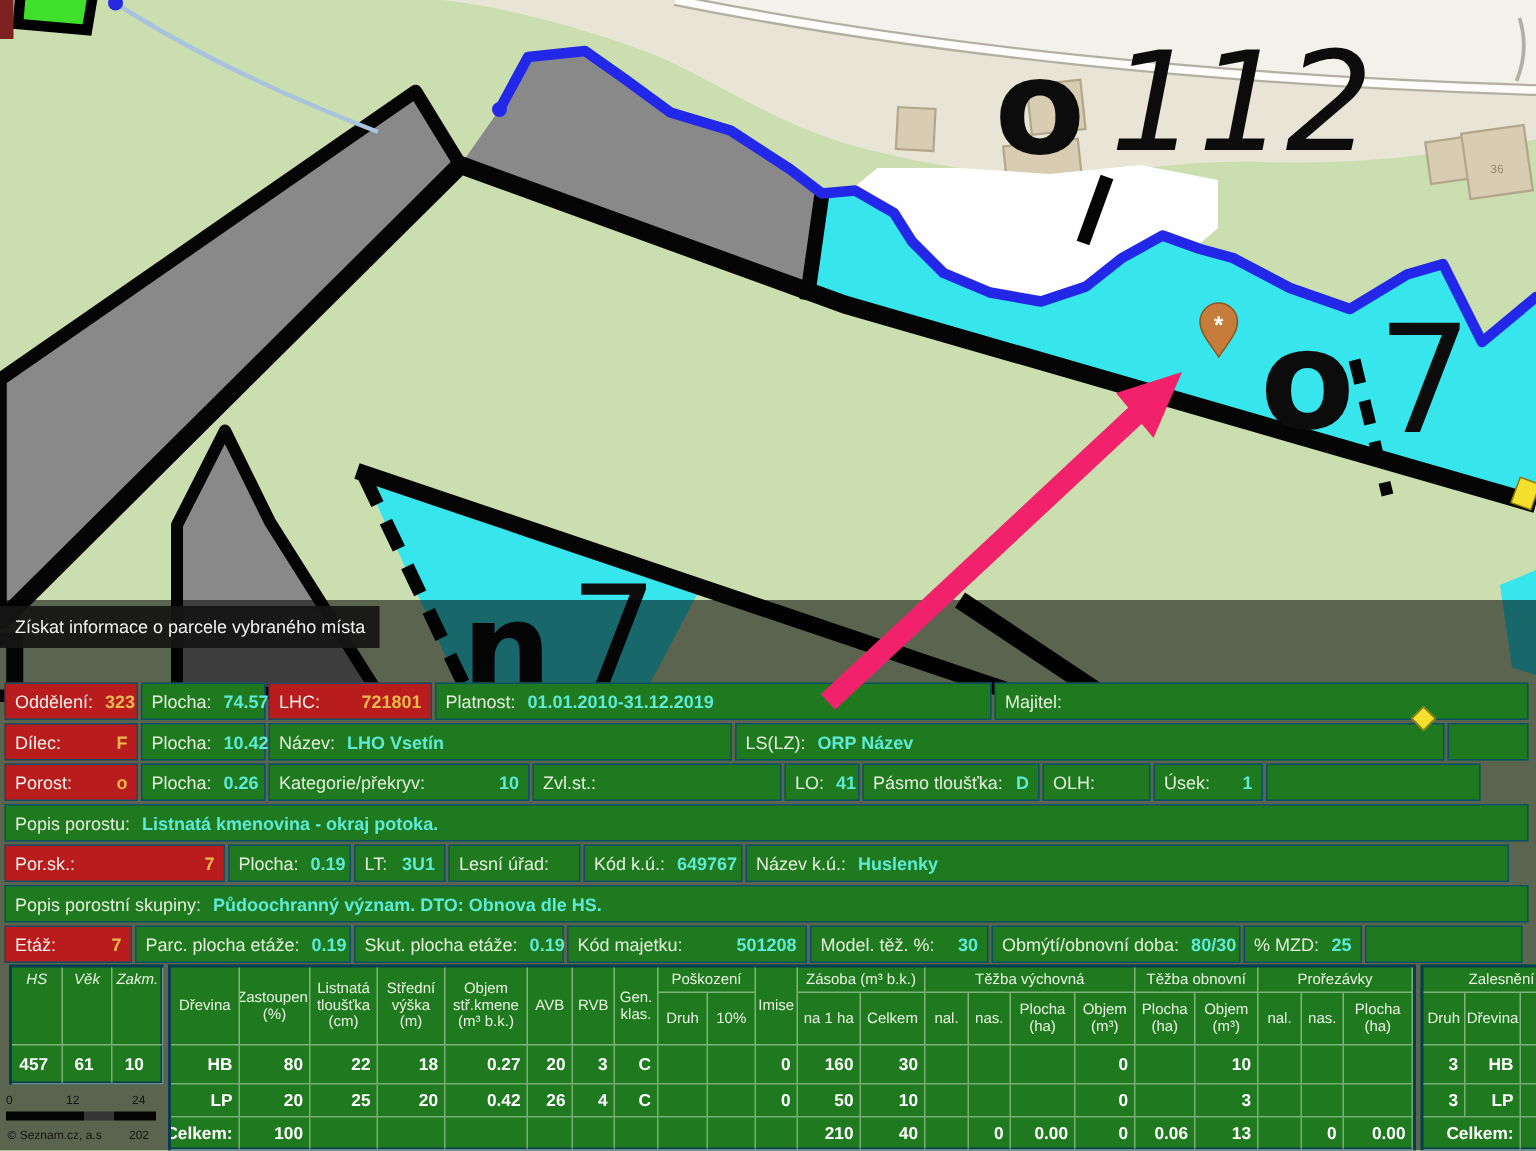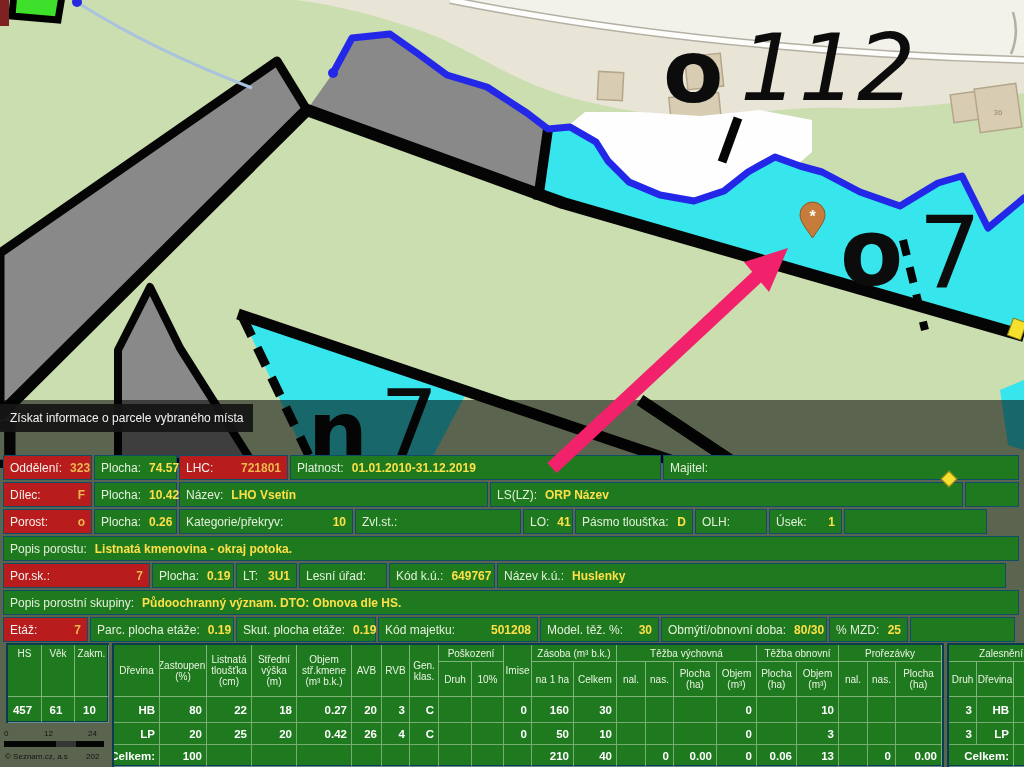--- a/index.html
+++ b/index.html
@@ -10,38 +10,38 @@
        background:rgba(0,0,0,0.55);z-index:1;}
   #tooltip{position:absolute;left:0;top:404px;z-index:3;background:rgba(22,22,22,0.93);
        color:#f2f2f2;font-size:12px;padding:7px 10px;white-space:nowrap;}
   
   #info{position:absolute;left:3px;top:455px;z-index:2;width:1018px;}
   .irow{display:flex;gap:2px;height:25px;margin-bottom:2px;}
   .cell{display:flex;align-items:center;box-sizing:border-box;height:25px;
         border:1px solid #0e4e68;background:#1f7a1f;padding:0 6px;font-size:12px;color:#e4f0dc;}
   .cell.grey{background:#b91c1c;color:#f2f2ec;text-align:center;}
   .cell .lb{white-space:nowrap;}
-  .cell .vl{font-weight:bold;color:#fde047;white-space:nowrap;margin-left:8px;}
+  .cell .vl{font-weight:bold;color:#5eead4;white-space:nowrap;margin-left:8px;}
   .cell.grey .vl{color:#edb84e;}
   .cell.r{justify-content:space-between;}
   
   #species{position:absolute;left:0;top:643px;z-index:2;}
   .sbox{position:absolute;top:0;background:#1f7a1f;border:2px solid #093c50;box-sizing:border-box;}
   #boxL{left:6px;width:103px;height:80px;}
   #boxM{left:112px;width:832px;height:124px;}
   #boxR{left:947px;width:109px;height:124px;}
   .shead{display:grid;grid-template-rows:17px 35px;}
   #boxM .shead{grid-template-columns:46px 47px 45px 45px 55px 30px 28px 29px 33px 32px 28px 42px 43px 29px 28px 43px 40px 40px 42px 29px 28px 46px;}
   #boxL .shead{grid-template-columns:34px 33px 34px;}
   #boxR .shead{grid-template-columns:28px 37px 40px;}
   .hc{color:#e9f4e2;font-size:10px;line-height:11px;text-align:center;white-space:pre-line;
       display:flex;align-items:center;justify-content:center;
       border-right:1px solid rgba(222,236,214,.5);border-bottom:1px solid rgba(222,236,214,.5);
       overflow:hidden;}
-  .hc.top{align-items:flex-start;padding-top:3px;}
+  .hc.top{align-items:flex-start;padding-top:3px;font-style:italic;}
   .srow{display:grid;}
   #boxM .srow{grid-template-columns:46px 47px 45px 45px 55px 30px 28px 29px 33px 32px 28px 42px 43px 29px 28px 43px 40px 40px 42px 29px 28px 46px;}
   #boxL .srow{grid-template-columns:34px 33px 34px;}
   #boxR .srow{grid-template-columns:28px 37px 40px;}
   .r1{height:26px;} .r2{height:22px;} .r3{height:22px;}
   .srow .c{display:flex;align-items:center;justify-content:flex-end;padding-right:4px;
       font-size:11.5px;font-weight:bold;color:#fff;box-sizing:border-box;
       border-right:1px solid rgba(222,236,214,.45);border-bottom:1px solid rgba(222,236,214,.45);
       overflow:hidden;white-space:nowrap;}
   #boxL .srow .c{justify-content:center;}

